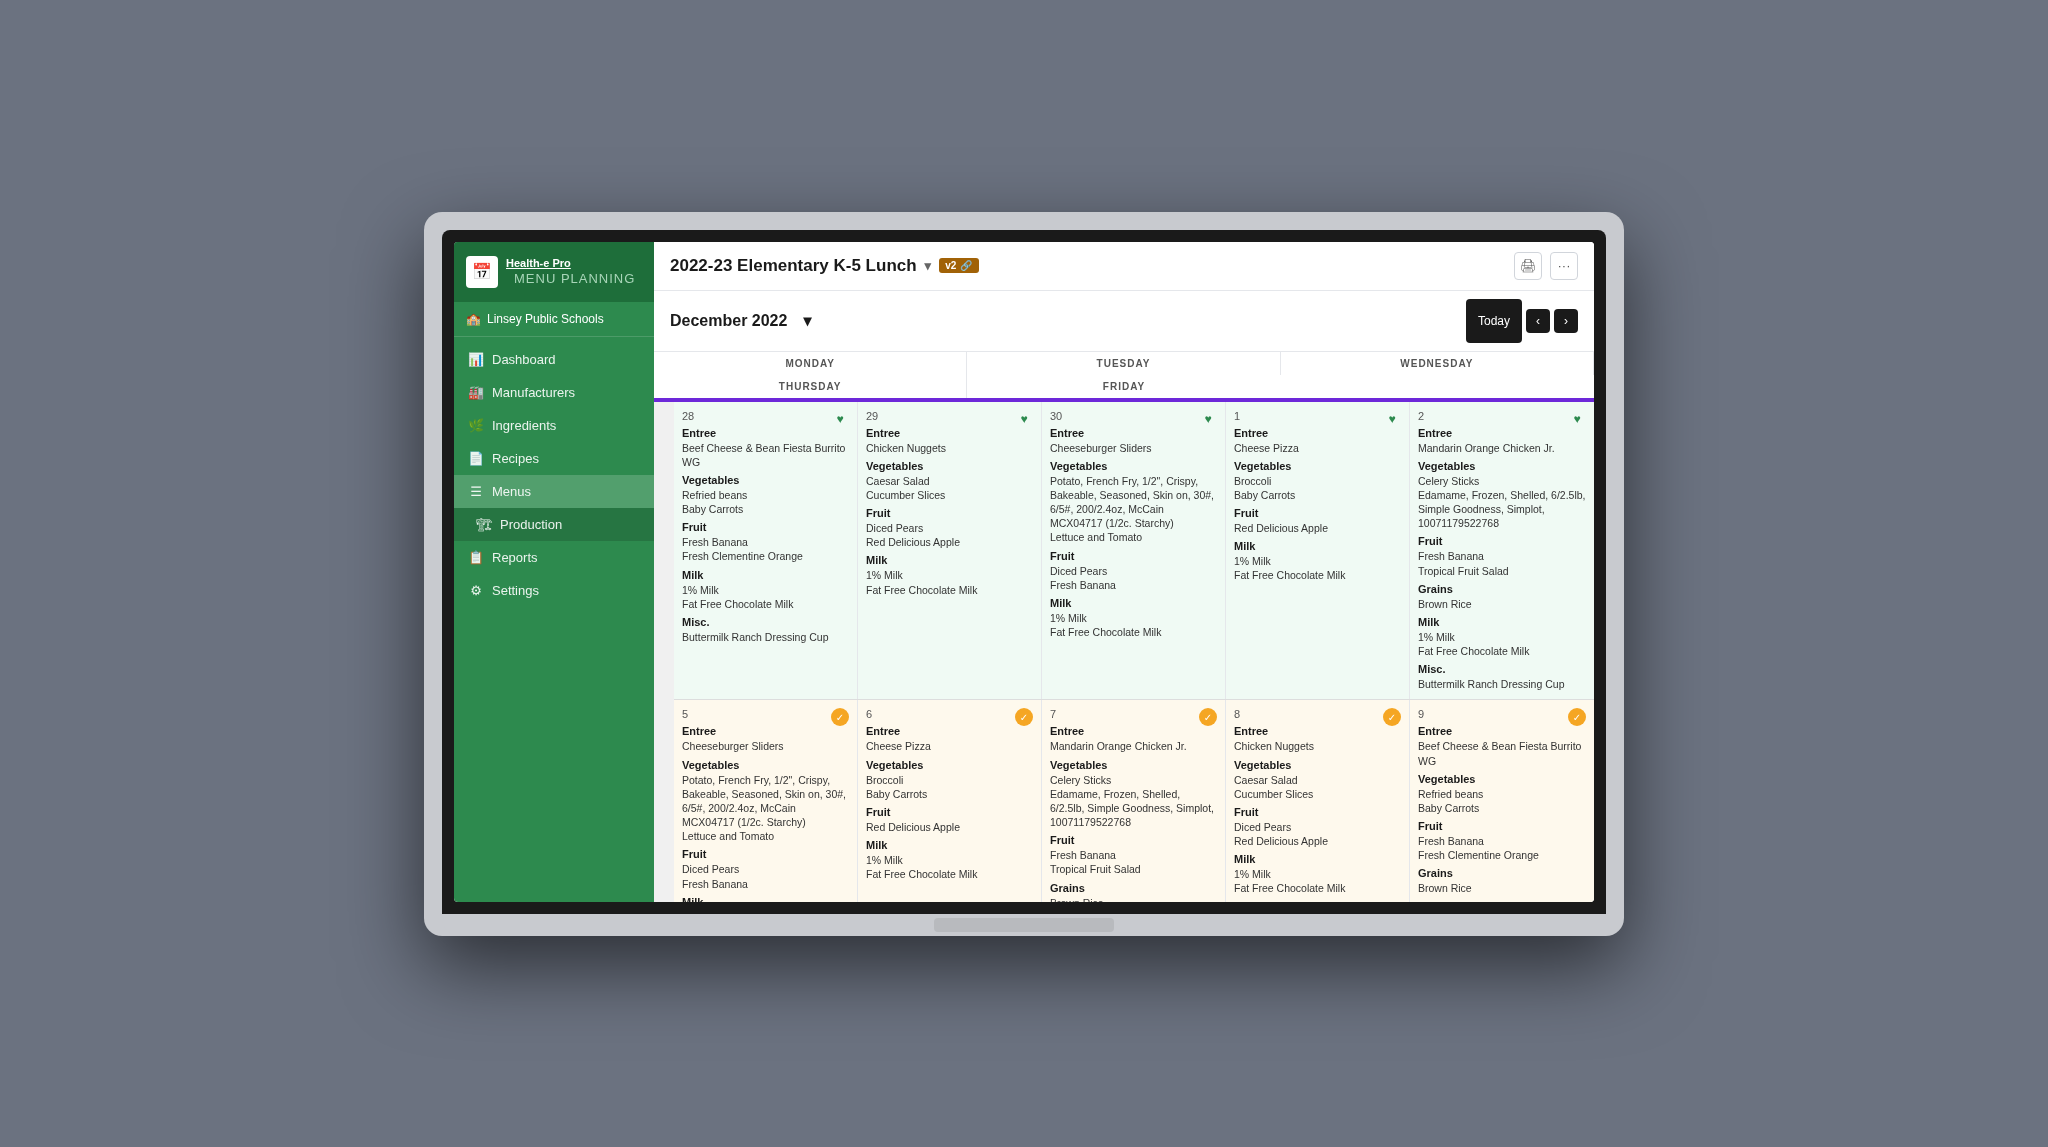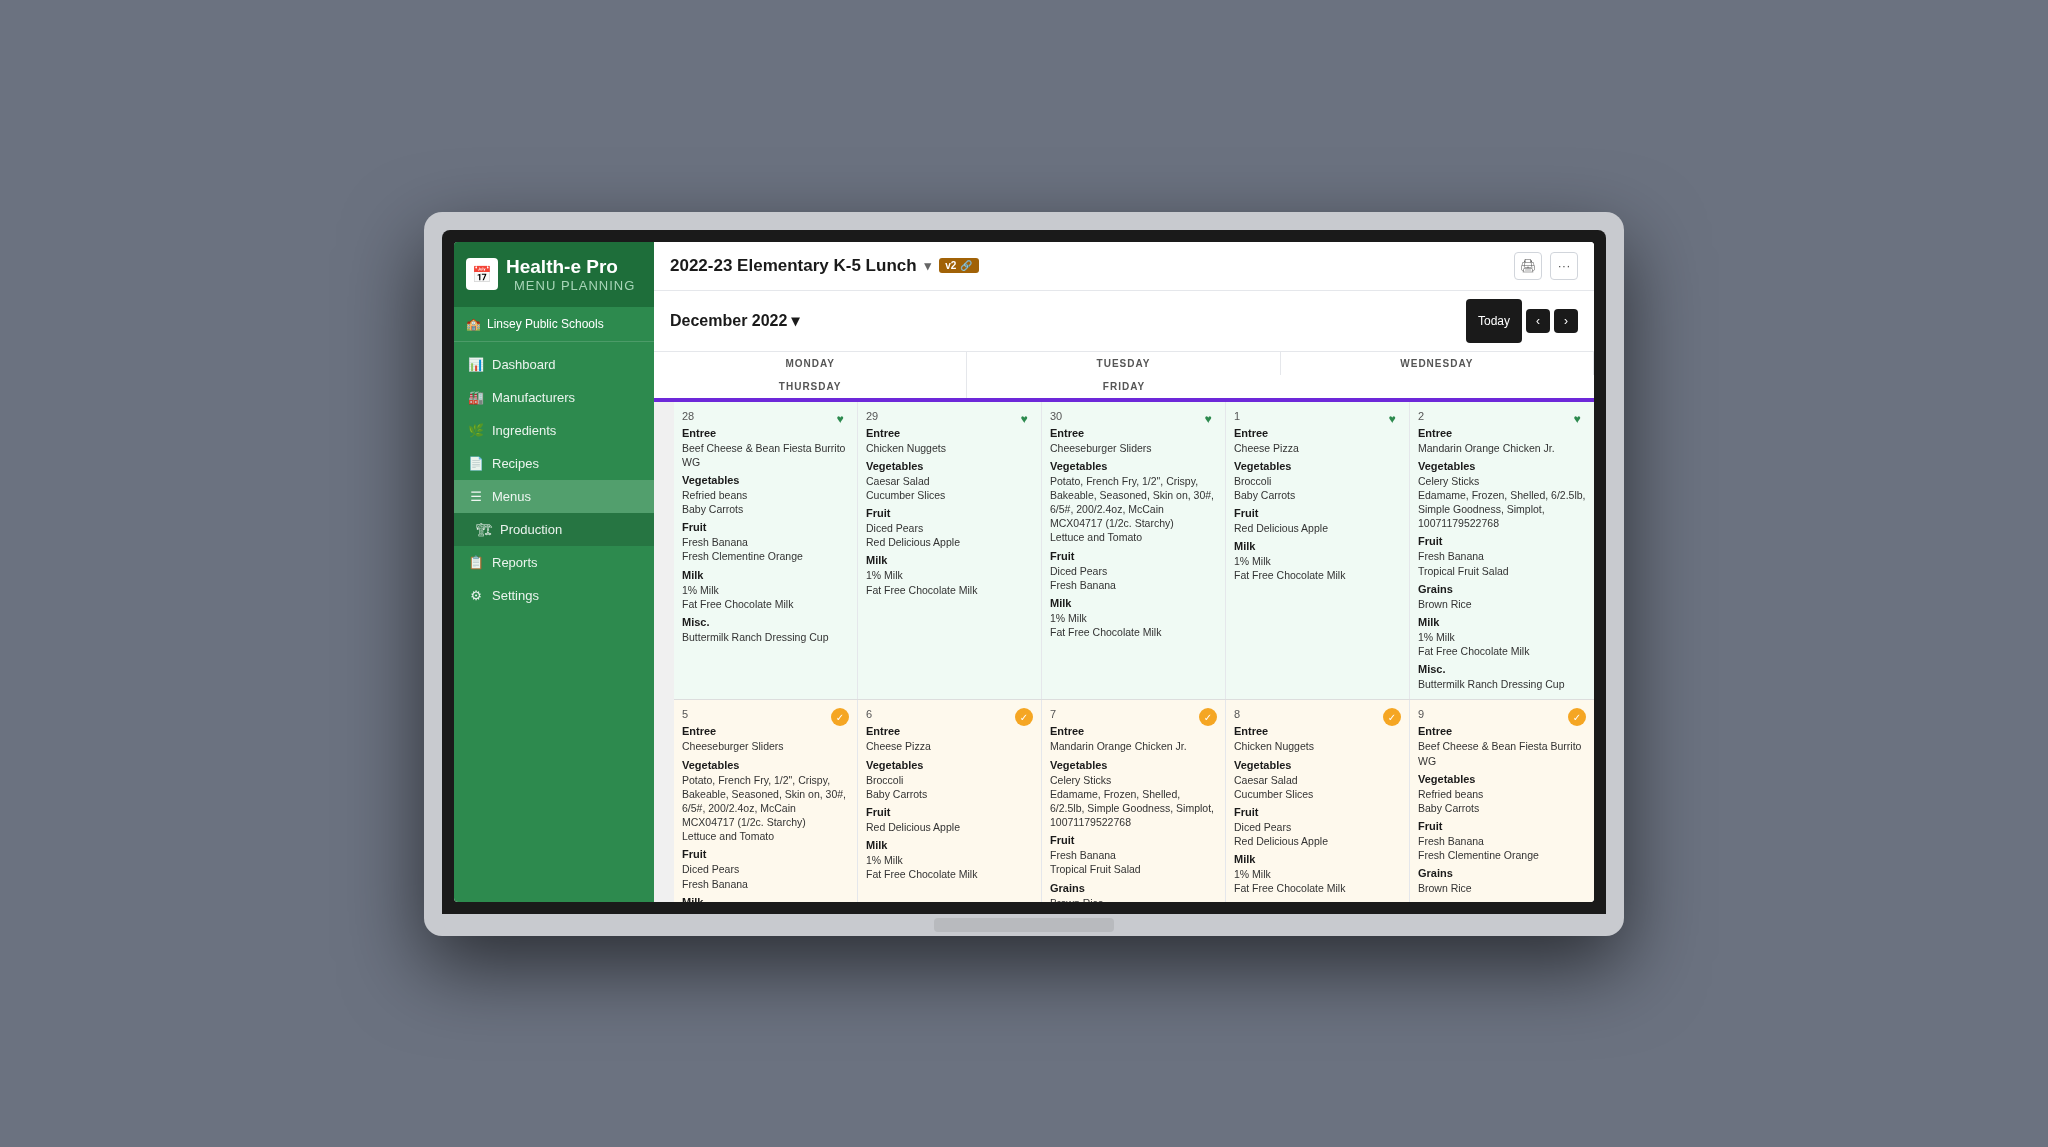--- a/index.html
+++ b/index.html
@@ -47,24 +47,25 @@
 
     .sidebar-logo {
       padding: 14px 12px;
       background: #1e6e3a;
       display: flex;
       align-items: center;
       gap: 8px;
     }
 
     .sidebar-logo-text {
-      font-size: 19px;
+      font-size: 11px;
       font-weight: 700;
       line-height: 1.2;
       color: #fff;
+      text-decoration: underline;
     }
 
     .sidebar-logo-sub {
       font-size: 13px;
       letter-spacing: 1px;
       color: #a8d5b8;
       text-transform: uppercase;
       padding-left: 8px;
     }
 
@@ -186,21 +187,21 @@
       background: #fff;
       border-bottom: 1px solid #e5e7eb;
     }
 
     .month-title {
       font-size: 16px;
       font-weight: 600;
       color: #1a1a1a;
       display: flex;
       align-items: flex-end;
-      gap: 4px;
+      gap: 16px;
       cursor: pointer;
     }
 
     .nav-controls {
       display: flex;
       gap: 4px;
       align-items: center;
     }
 
     .today-btn {

